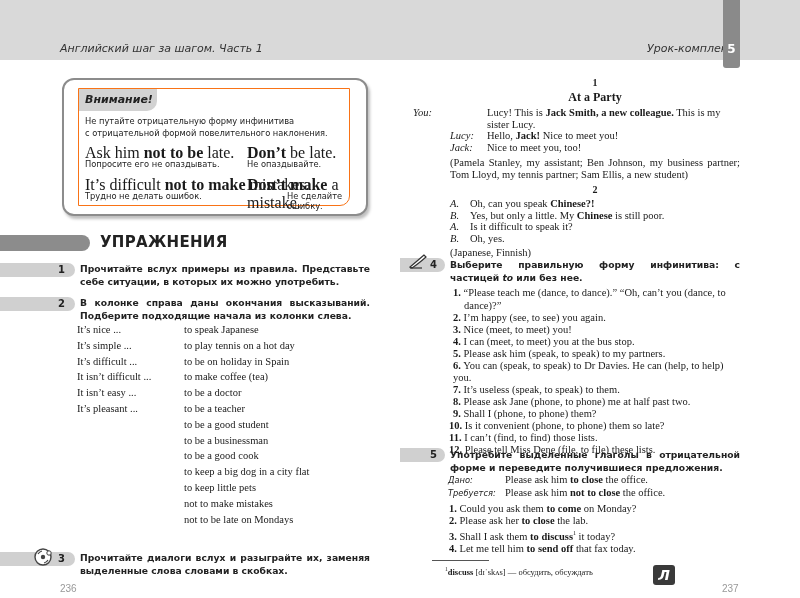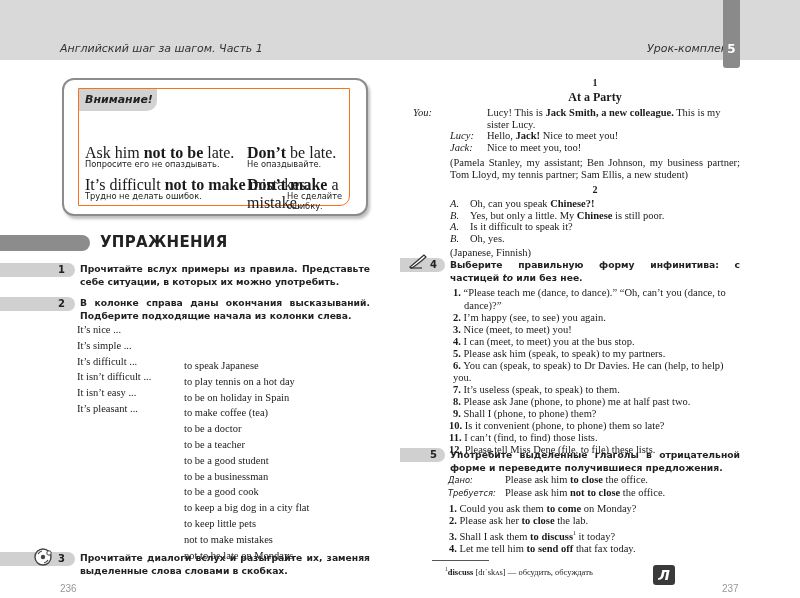--- a/index.html
+++ b/index.html
@@ -19,21 +19,21 @@
   .ru { font-family: "DejaVu Sans", sans-serif; font-size: 8.3px; color: #222; }
 
   
   .section-pill { position: absolute; left: 0; top: 235px; width: 90px; height: 16px; background: #8c8c8c; border-radius: 0 8px 8px 0; }
   .section-title { position: absolute; left: 100px; top: 233px; font-family: "DejaVu Sans", sans-serif; font-weight: bold; font-size: 15px; color: #222; letter-spacing: 0.3px; }
 
   .ex-pill { position: absolute; height: 14px; background: #d0d0d0; border-radius: 0 7px 7px 0; font-family: "DejaVu Sans", sans-serif; font-weight: bold; font-size: 10px; text-align: right; padding-right: 10px; line-height: 14px; color: #222; }
   .ex-instr { position: absolute; font-family: "DejaVu Sans", sans-serif; font-weight: bold; font-size: 9.2px; line-height: 13px; color: #222; text-align: justify; }
 
   .col-left { position: absolute; left: 77px; top: 322px; font-size: 10.5px; line-height: 15.8px; }
-  .col-right { position: absolute; left: 184px; top: 322px; font-size: 10.5px; line-height: 15.8px; margin-top: 36px; }
+  .col-right { position: absolute; left: 184px; top: 322px; font-size: 10.5px; line-height: 15.8px; }
 
   .page-num { position: absolute; font-family: Liberation Sans, sans-serif; font-size: 10px; color: #999; }
 
   
   .rp { position: absolute; font-size: 10.5px; line-height: 11.5px; }
   .center { text-align: center; }
   .spk { display: inline-block; width: 40px; font-style: italic; }
   .list { position: absolute; font-size: 10.5px; line-height: 12px; }
   .list b { font-weight: bold; }
   .icon-box { position: absolute; }
@@ -45,20 +45,24 @@
 <body>
 
 <div class="header-band"></div>
 <div class="page-left-title">Английский шаг за шагом. Часть 1</div>
 <div class="page-right-title">Урок-комплекс</div>
 <div class="lesson-tab">5</div>
 
 <div class="attention">
   <div class="attention-inner">
     <div class="attention-label">Внимание!</div>
+    <div class="attention-text">
+      <div>Не путайте отрицательную форму инфинитива</div>
+      <div>с отрицательной формой повелительного наклонения.</div>
+    </div>
     <div class="ex-row" style="left:6px;top:55px;">
       <span>Ask him </span><b>not to be</b><span> late.</span>
     </div>
     <div class="ex-row ru" style="left:6px;top:70px;">Попросите его не опаздывать.</div>
     <div class="ex-row" style="left:168px;top:55px;">
       <b>Don’t</b><span> be late.</span>
     </div>
     <div class="ex-row ru" style="left:168px;top:70px;">Не опаздывайте.</div>
     <div class="ex-row" style="left:6px;top:87px;">
       <span>It’s difficult </span><b>not to make</b><span> mistakes.</span>

